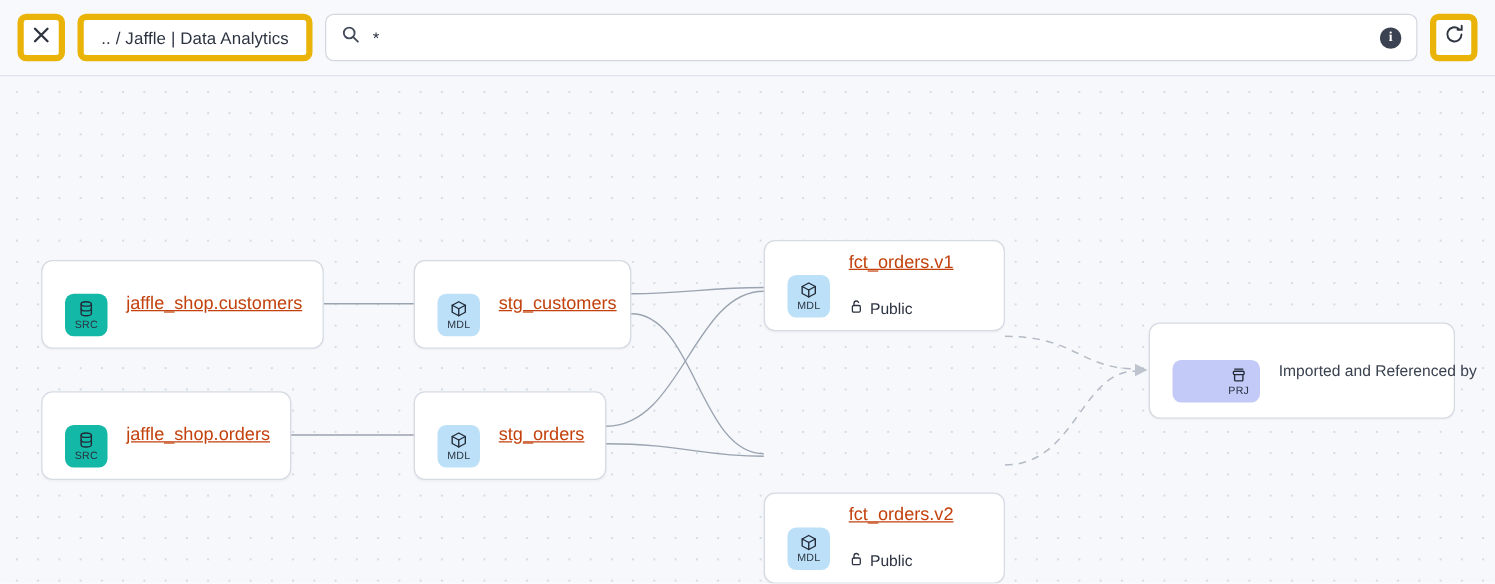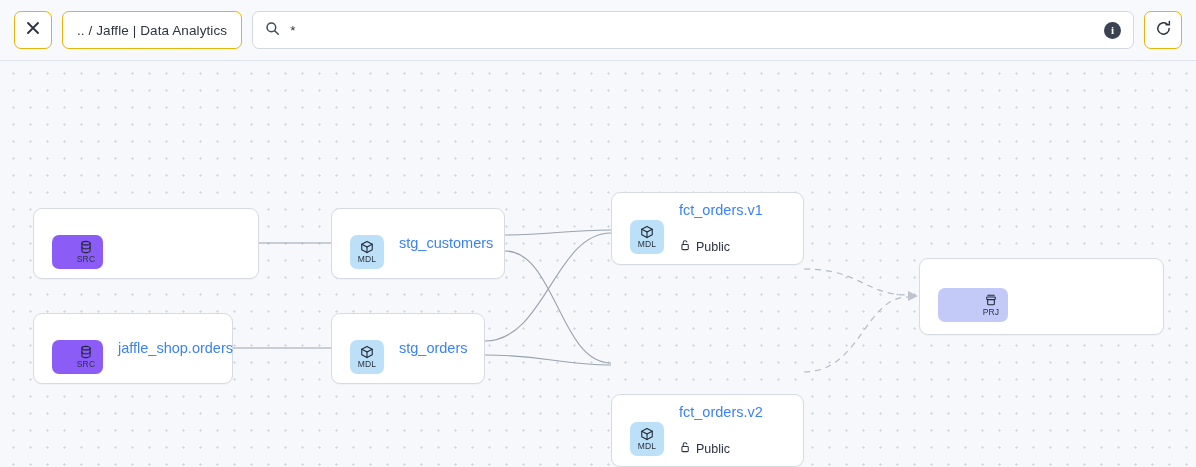--- a/index.html
+++ b/index.html
@@ -29,21 +29,21 @@
     border-bottom: 1px solid #dfe3eb;
     box-sizing: border-box;
     display: flex;
     align-items: center;
     padding: 0 14px;
     gap: 10px;
     z-index: 30;
   }
   .tb-btn {
     background: #ffffff;
-    border: 1px solid #eab308;
+    border: 5px solid #eab308;
     border-radius: 7px;
     height: 38px;
     box-sizing: border-box;
     display: flex;
     align-items: center;
     justify-content: center;
     color: #2e3440;
     cursor: pointer;
   }
   .tb-square { width: 38px; }
@@ -144,30 +144,31 @@
   }
   .badge svg { display: block; }
   .badge-label {
     font-size: 8.5px;
     line-height: 9px;
     font-weight: 500;
     color: #2b3240;
     letter-spacing: 0.2px;
     margin-top: 1px;
   }
-  .badge-src { background: #8b5cf6; padding-left: 17px; }
+  .badge-src { background: #14b8a6; }
   .badge-mdl { background: #bce0f7; }
   .badge-prj { background: #c3caf7; padding-left: 36px; }
 
   .node-text { display: flex; flex-direction: column; justify-content: center; }
   .node-title {
     font-size: 14.5px;
-    color: #3b82f6;
+    color: #c2410c;
     line-height: 19px;
     white-space: nowrap;
+    text-decoration: underline;
   }
   .node-sub {
     display: flex;
     align-items: center;
     gap: 5px;
     font-size: 12.5px;
     color: #2b3240;
     line-height: 17px;
     margin-top: 19px;
   }
@@ -262,20 +263,23 @@
       <div class="badge badge-src">
         <span>
           <svg width="14" height="14" viewBox="0 0 16 16" fill="none" stroke="#222a38" stroke-width="1.25" stroke-linecap="round">
             <ellipse cx="8" cy="3.6" rx="4.7" ry="2.0"></ellipse>
             <path d="M3.3,3.6 V12.4 C3.3,13.5 5.4,14.4 8,14.4 C10.6,14.4 12.7,13.5 12.7,12.4 V3.6"></path>
             <path d="M3.3,8 C3.3,9.1 5.4,10 8,10 C10.6,10 12.7,9.1 12.7,8"></path>
           </svg>
         </span>
         <span class="badge-label">SRC</span>
       </div>
+      <div class="node-text">
+        <span class="node-title">jaffle_shop.customers</span>
+      </div>
     </div>
 
     <div class="node" style="left:33px; top:252px; width:200px; height:71px;">
       <div class="badge badge-src">
         <span>
           <svg width="14" height="14" viewBox="0 0 16 16" fill="none" stroke="#222a38" stroke-width="1.25" stroke-linecap="round">
             <ellipse cx="8" cy="3.6" rx="4.7" ry="2.0"></ellipse>
             <path d="M3.3,3.6 V12.4 C3.3,13.5 5.4,14.4 8,14.4 C10.6,14.4 12.7,13.5 12.7,12.4 V3.6"></path>
             <path d="M3.3,8 C3.3,9.1 5.4,10 8,10 C10.6,10 12.7,9.1 12.7,8"></path>
           </svg>
@@ -374,17 +378,18 @@
         <span>
           <svg width="14" height="14" viewBox="0 0 16 16" fill="none" stroke="#222a38" stroke-width="1.25" stroke-linecap="round" stroke-linejoin="round">
             <path d="M4.3,2.6 H11.7"></path>
             <rect x="3.1" y="4.6" width="9.8" height="3.0" rx="0.9"></rect>
             <path d="M4.2,7.6 V12.3 C4.2,12.9 4.7,13.4 5.3,13.4 H10.7 C11.3,13.4 11.8,12.9 11.8,12.3 V7.6"></path>
           </svg>
         </span>
         <span class="badge-label">PRJ</span>
       </div>
       <div class="node-text">
+        <span class="node-kicker">Imported and Referenced by</span>
       </div>
     </div>
 
   </div>
 </div>
 
 </body></html>

